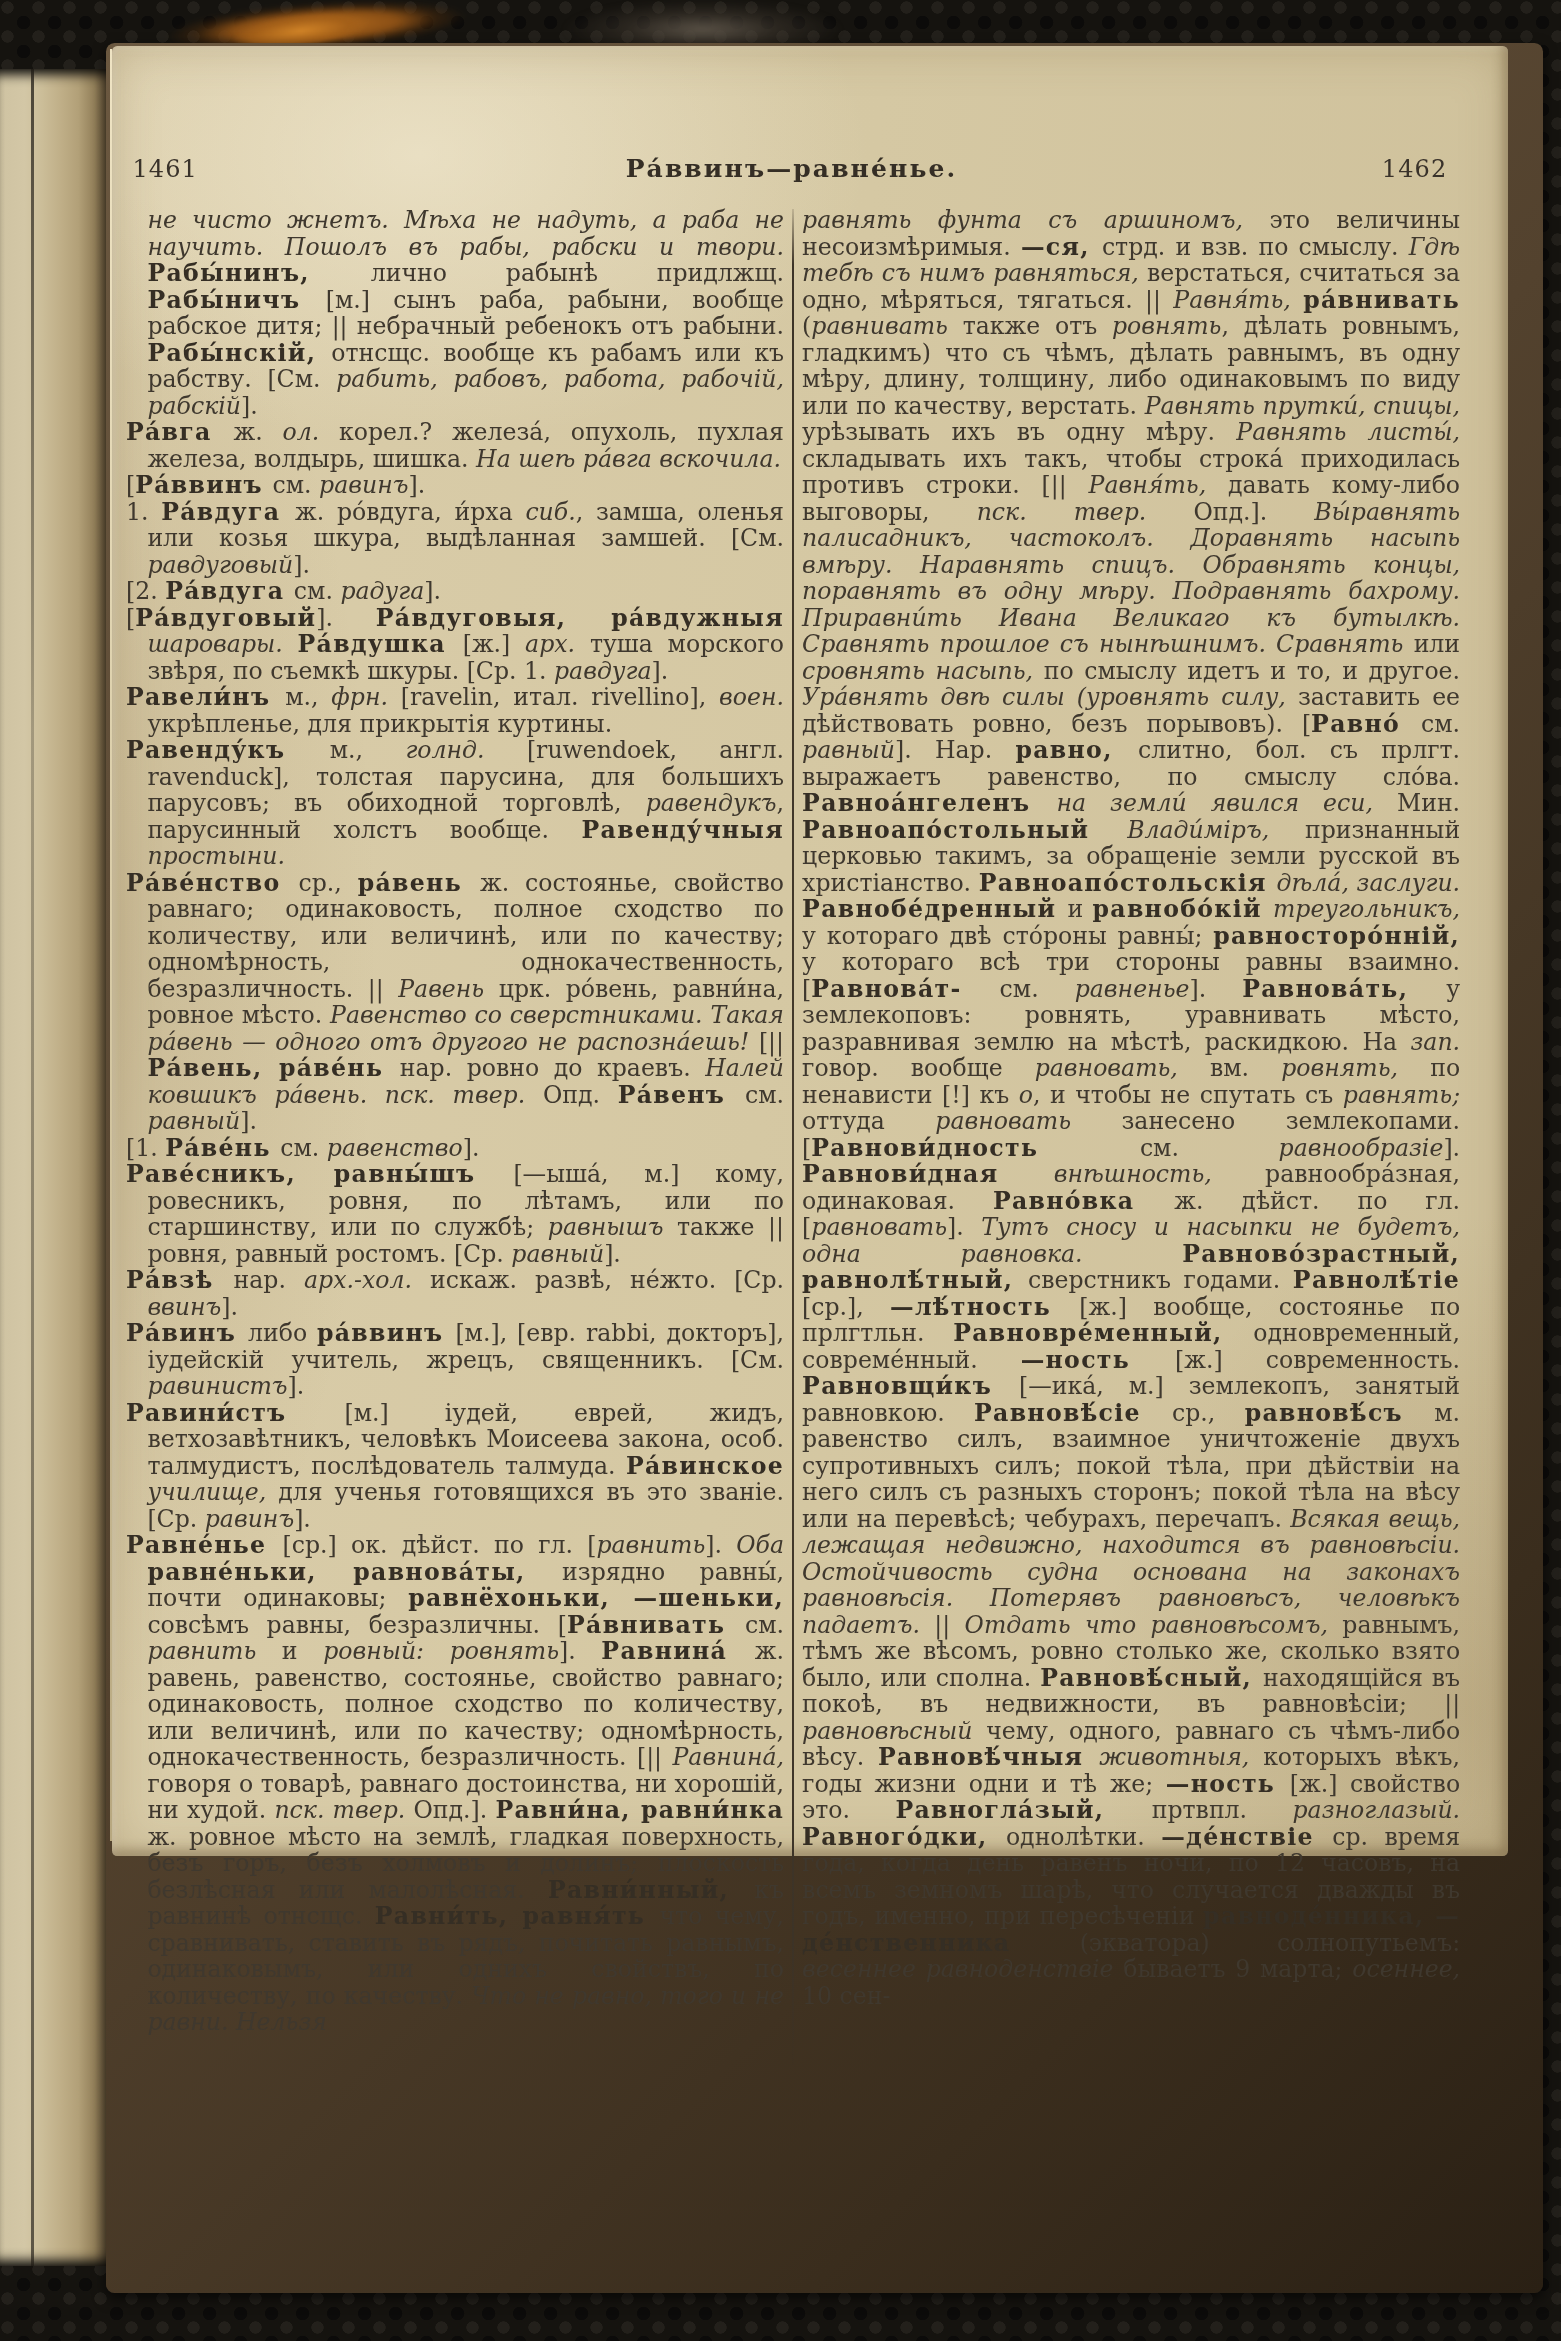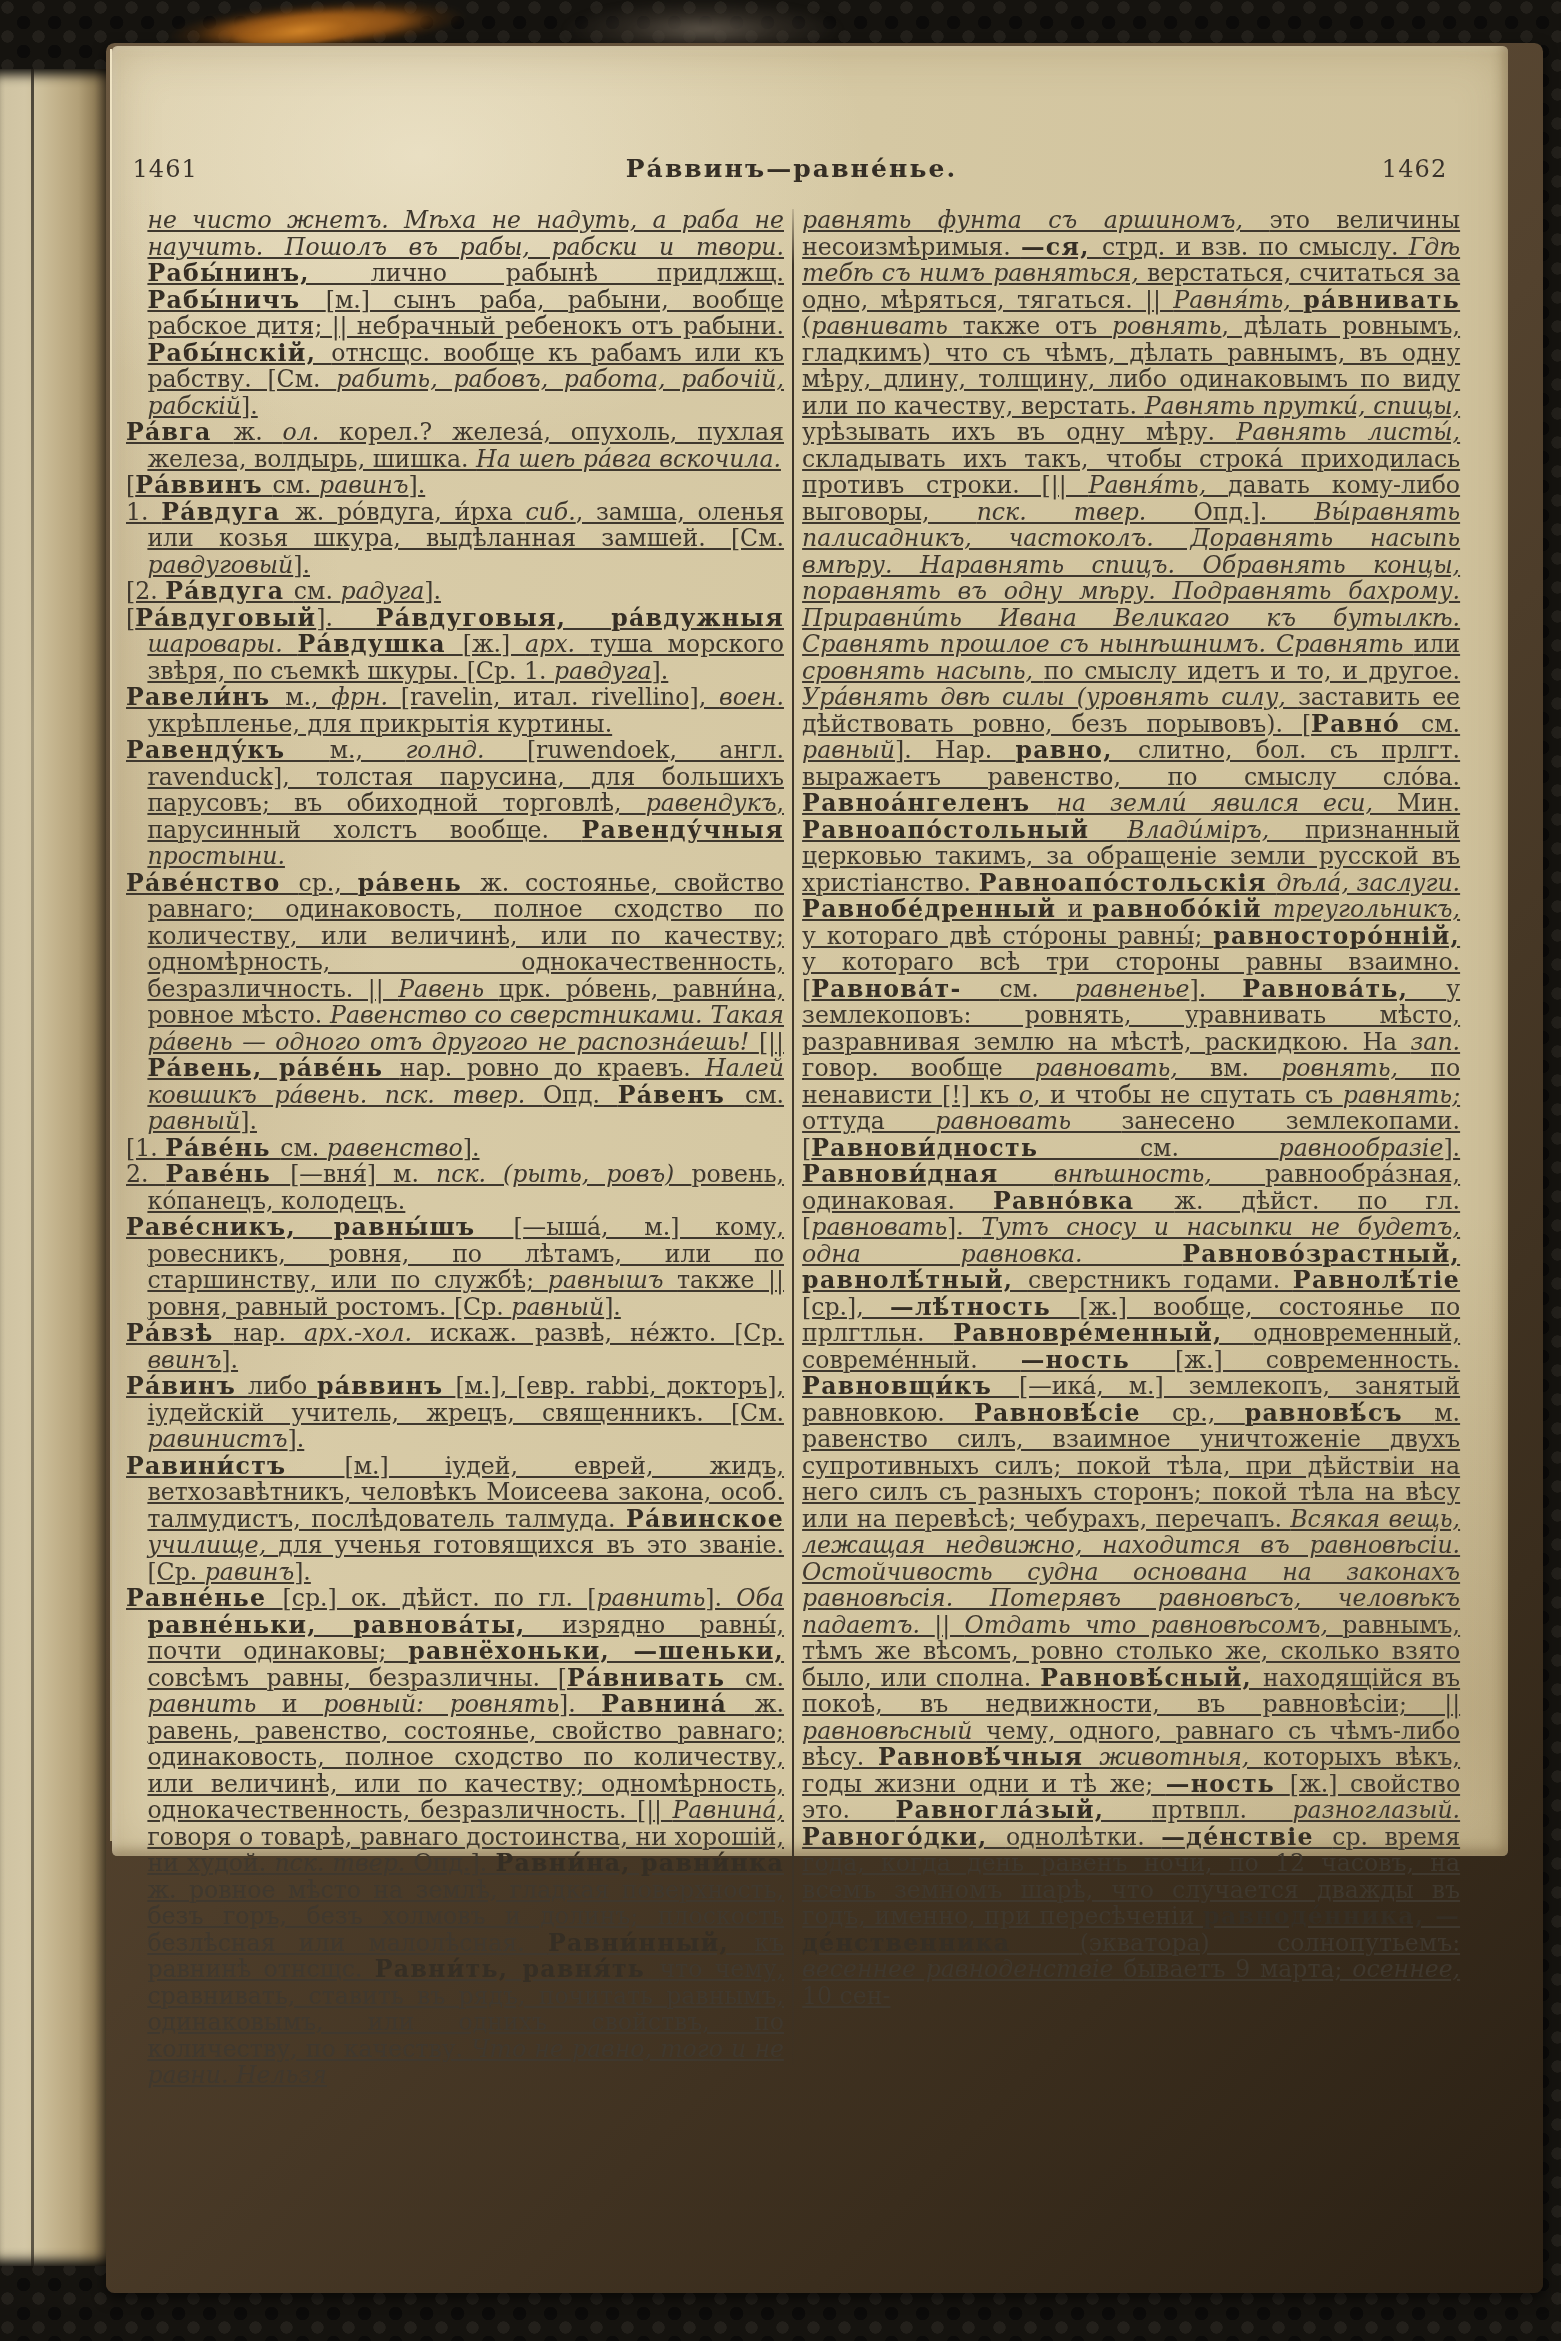--- a/index.html
+++ b/index.html
@@ -58,21 +58,21 @@
 
   
   .running-head{position:absolute;left:14px;right:51px;top:106px;height:34px;
                 font-size:25px;line-height:34px;}
   .pg-num{position:absolute;top:0;font-size:24px;letter-spacing:1.1px;color:#39322a;}
   .pg-num.left{left:6.4px;}
   .pg-num.right{right:9.7px;}
   .head-title{display:block;text-align:center;font-weight:bold;letter-spacing:2.1px;color:#352e25;}
 
   
-  .columns{position:absolute;left:14px;top:161px;width:1337px;display:flex;align-items:flex-start;text-decoration:underline;}
+  .columns{position:absolute;left:14px;top:161px;width:1337px;display:flex;align-items:flex-start;}
   .col{width:658px;font-size:23.6px;line-height:26.5px;text-align:justify;
        color:#3f382e;}
   .divider{width:2.1px;height:1856px;margin:2.1px 8px 0 8px;flex:0 0 auto;
            background:linear-gradient(180deg,rgba(52,44,34,.15),#3c3327 3%,#453b2c 60%,#3c3327 93%,rgba(52,44,34,.1));}
 
   .para{margin:0;}
   .para.hang{padding-left:21.4px;text-indent:-21.4px;}
   .para.cont{margin-left:21.4px;}
   .para.flat{margin-left:0;}
   .s-n{font-style:normal;}
@@ -104,21 +104,20 @@
           <p class="para cont"><span class="s-i">не чисто жнетъ. Мѣха не надуть, а раба не научить. Пошолъ въ рабы, рабски и твори. </span><span class="s-b">Рабы́нинъ, </span><span class="s-n">лично рабынѣ придлжщ. </span><span class="s-b">Рабы́ничъ </span><span class="s-n">[м.] сынъ раба, рабыни, вообще рабское дитя; || небрачный ребенокъ отъ рабыни. </span><span class="s-b">Рабы́нскій, </span><span class="s-n">отнсщс. вообще къ рабамъ или къ рабству. [См. </span><span class="s-i">рабить, рабовъ, работа, рабочій, рабскій</span><span class="s-n">].</span></p>
           <p class="para hang"><span class="s-b">Ра́вга </span><span class="s-n">ж. </span><span class="s-i">ол. </span><span class="s-n">корел.? железа́, опухоль, пухлая железа, волдырь, шишка. </span><span class="s-i">На шеѣ ра́вга вскочила.</span></p>
           <p class="para hang"><span class="s-n">[</span><span class="s-b">Ра́ввинъ </span><span class="s-n">см. </span><span class="s-i">равинъ</span><span class="s-n">].</span></p>
           <p class="para hang"><span class="s-n">1. </span><span class="s-b">Ра́вдуга </span><span class="s-n">ж. ро́вдуга, и́рха </span><span class="s-i">сиб.</span><span class="s-n">, замша, оленья или козья шкура, выдѣланная замшей. [См. </span><span class="s-i">равдуговый</span><span class="s-n">].</span></p>
           <p class="para hang"><span class="s-n">[2. </span><span class="s-b">Ра́вдуга </span><span class="s-n">см. </span><span class="s-i">радуга</span><span class="s-n">].</span></p>
           <p class="para hang"><span class="s-n">[</span><span class="s-b">Ра́вдуговый</span><span class="s-n">]. </span><span class="s-b">Ра́вдуговыя, ра́вдужныя </span><span class="s-i">шаровары. </span><span class="s-b">Ра́вдушка </span><span class="s-n">[ж.] </span><span class="s-i">арх. </span><span class="s-n">туша морского звѣря, по съемкѣ шкуры. [Ср. 1. </span><span class="s-i">равдуга</span><span class="s-n">].</span></p>
           <p class="para hang"><span class="s-b">Равели́нъ </span><span class="s-n">м., </span><span class="s-i">фрн. </span><span class="s-n">[ravelin, итал. rivellino], </span><span class="s-i">воен. </span><span class="s-n">укрѣпленье, для прикрытія куртины.</span></p>
           <p class="para hang"><span class="s-b">Равенду́къ </span><span class="s-n">м., </span><span class="s-i">голнд. </span><span class="s-n">[ruwendoek, англ. ravenduck], толстая парусина, для большихъ парусовъ; въ обиходной торговлѣ, </span><span class="s-i">равендукъ</span><span class="s-n">, парусинный холстъ вообще. </span><span class="s-b">Равенду́чныя </span><span class="s-i">простыни.</span></p>
           <p class="para hang"><span class="s-b">Ра́ве́нство </span><span class="s-n">ср., </span><span class="s-b">ра́вень </span><span class="s-n">ж. состоянье, свойство равнаго; одинаковость, полное сходство по количеству, или величинѣ, или по качеству; одномѣрность, однокачественность, безразличность. || </span><span class="s-i">Равень </span><span class="s-n">црк. ро́вень, равни́на, ровное мѣсто. </span><span class="s-i">Равенство со сверстниками. Такая ра́вень — одного отъ другого не распозна́ешь! </span><span class="s-n">[|| </span><span class="s-b">Ра́вень, ра́ве́нь </span><span class="s-n">нар. ровно до краевъ. </span><span class="s-i">Налей ковшикъ ра́вень. пск. твер. </span><span class="s-n">Опд. </span><span class="s-b">Ра́венъ </span><span class="s-n">см. </span><span class="s-i">равный</span><span class="s-n">].</span></p>
           <p class="para hang"><span class="s-n">[1. </span><span class="s-b">Ра́ве́нь </span><span class="s-n">см. </span><span class="s-i">равенство</span><span class="s-n">].</span></p>
-          <p class="para hang"><span class="s-n">2. </span><span class="s-b">Раве́нь </span><span class="s-n">[—вня́] м. </span><span class="s-i">пск. (рыть, ровъ) </span><span class="s-n">ровень, ко́панецъ, колодецъ.</span></p>
           <p class="para hang"><span class="s-b">Раве́сникъ, равны́шъ </span><span class="s-n">[—ыша́, м.] кому, ровесникъ, ровня, по лѣтамъ, или по старшинству, или по службѣ; </span><span class="s-i">равнышъ </span><span class="s-n">также || ровня, равный ростомъ. [Ср. </span><span class="s-i">равный</span><span class="s-n">].</span></p>
           <p class="para hang"><span class="s-b">Ра́взѣ </span><span class="s-n">нар. </span><span class="s-i">арх.-хол. </span><span class="s-n">искаж. развѣ, не́жто. [Ср. </span><span class="s-i">ввинъ</span><span class="s-n">].</span></p>
           <p class="para hang"><span class="s-b">Ра́винъ </span><span class="s-n">либо </span><span class="s-b">ра́ввинъ </span><span class="s-n">[м.], [евр. rabbi, докторъ], іудейскій учитель, жрецъ, священникъ. [См. </span><span class="s-i">равинистъ</span><span class="s-n">].</span></p>
           <p class="para hang"><span class="s-b">Равини́стъ </span><span class="s-n">[м.] іудей, еврей, жидъ, ветхозавѣтникъ, человѣкъ Моисеева закона, особ. талмудистъ, послѣдователь талмуда. </span><span class="s-b">Ра́винское </span><span class="s-i">училище, </span><span class="s-n">для ученья готовящихся въ это званіе. [Ср. </span><span class="s-i">равинъ</span><span class="s-n">].</span></p>
           <p class="para hang"><span class="s-b">Равне́нье </span><span class="s-n">[ср.] ок. дѣйст. по гл. [</span><span class="s-i">равнить</span><span class="s-n">]. </span><span class="s-i">Оба </span><span class="s-b">равне́ньки, равнова́ты, </span><span class="s-n">изрядно равны́, почти одинаковы; </span><span class="s-b">равнёхоньки, —шеньки, </span><span class="s-n">совсѣмъ равны, безразличны. [</span><span class="s-b">Ра́внивать </span><span class="s-n">см. </span><span class="s-i">равнить </span><span class="s-n">и </span><span class="s-i">ровный: ровнять</span><span class="s-n">]. </span><span class="s-b">Равнина́ </span><span class="s-n">ж. равень, равенство, состоянье, свойство равнаго; одинаковость, полное сходство по количеству, или величинѣ, или по качеству; одномѣрность, однокачественность, безразличность. [|| </span><span class="s-i">Равнина́, </span><span class="s-n">говоря о товарѣ, равнаго достоинства, ни хорошій, ни худой. </span><span class="s-i">пск. твер. </span><span class="s-n">Опд.]. </span><span class="s-b">Равни́на, равни́нка </span><span class="s-n">ж. ровное мѣсто на землѣ, гладкая поверхность, безъ горъ, безъ холмовъ и долинъ; плоскость безлѣсная или малолѣсная. </span><span class="s-b">Равни́нный, </span><span class="s-n">къ равнинѣ отнсщс. </span><span class="s-b">Равни́ть, равня́ть </span><span class="s-n">что чему, сравнивать, ставить въ рядъ, почитать равнымъ, одинаковымъ, или однихъ свойствъ, по количеству, по качеству. </span><span class="s-i">Что не равно, того и не равни. Нельзя</span></p>
         </div>
       <div class="divider"></div>
       <div class="col" id="col-right">
           <p class="para flat"><span class="s-i">равнять фунта съ аршиномъ, </span><span class="s-n">это величины несоизмѣримыя. </span><span class="s-b">—ся, </span><span class="s-n">стрд. и взв. по смыслу. </span><span class="s-i">Гдѣ тебѣ съ нимъ равняться, </span><span class="s-n">верстаться, считаться за одно, мѣряться, тягаться. || </span><span class="s-i">Равня́ть, </span><span class="s-b">ра́внивать </span><span class="s-n">(</span><span class="s-i">равнивать </span><span class="s-n">также отъ </span><span class="s-i">ровнять</span><span class="s-n">, дѣлать ровнымъ, гладкимъ) что съ чѣмъ, дѣлать равнымъ, въ одну мѣру, длину, толщину, либо одинаковымъ по виду или по качеству, верстать. </span><span class="s-i">Равнять прутки́, спицы, </span><span class="s-n">урѣзывать ихъ въ одну мѣру. </span><span class="s-i">Равнять листы́, </span><span class="s-n">складывать ихъ такъ, чтобы строка́ приходилась противъ строки. [|| </span><span class="s-i">Равня́ть, </span><span class="s-n">давать кому-либо выговоры, </span><span class="s-i">пск. твер. </span><span class="s-n">Опд.]. </span><span class="s-i">Вы́равнять палисадникъ, частоколъ. Доравнять насыпь вмѣру. Наравнять спицъ. Обравнять концы, поравнять въ одну мѣру. Подравнять бахрому. Приравни́ть Ивана Великаго къ бутылкѣ. Сравнять прошлое съ нынѣшнимъ. Сравнять </span><span class="s-n">или </span><span class="s-i">сровнять насыпь, </span><span class="s-n">по смыслу идетъ и то, и другое. </span><span class="s-i">Ура́внять двѣ силы (уровнять силу, </span><span class="s-n">заставить ее дѣйствовать ровно, безъ порывовъ). [</span><span class="s-b">Равно́ </span><span class="s-n">см. </span><span class="s-i">равный</span><span class="s-n">]. Нар. </span><span class="s-b">равно, </span><span class="s-n">слитно, бол. съ прлгт. выражаетъ равенство, по смыслу сло́ва. </span><span class="s-b">Равноа́нгеленъ </span><span class="s-i">на земли́ явился еси, </span><span class="s-n">Мин. </span><span class="s-b">Равноапо́стольный </span><span class="s-i">Влади́міръ, </span><span class="s-n">признанный церковью такимъ, за обращеніе земли русской въ христіанство. </span><span class="s-b">Равноапо́стольскія </span><span class="s-i">дѣла́, заслуги. </span><span class="s-b">Равнобе́дренный </span><span class="s-n">и </span><span class="s-b">равнобо́кій </span><span class="s-i">треугольникъ, </span><span class="s-n">у котораго двѣ сто́роны равны́; </span><span class="s-b">равносторо́нній, </span><span class="s-n">у котораго всѣ три стороны равны взаимно. [</span><span class="s-b">Равнова́т- </span><span class="s-n">см. </span><span class="s-i">равненье</span><span class="s-n">]. </span><span class="s-b">Равнова́ть, </span><span class="s-n">у землекоповъ: ровнять, уравнивать мѣсто, разравнивая землю на мѣстѣ, раскидкою. На </span><span class="s-i">зап. </span><span class="s-n">говор. вообще </span><span class="s-i">равновать, </span><span class="s-n">вм. </span><span class="s-i">ровнять, </span><span class="s-n">по ненависти [!] къ </span><span class="s-i">о</span><span class="s-n">, и чтобы не спутать съ </span><span class="s-i">равнять; </span><span class="s-n">оттуда </span><span class="s-i">равновать </span><span class="s-n">занесено землекопами. [</span><span class="s-b">Равнови́дность </span><span class="s-n">см. </span><span class="s-i">равнообразіе</span><span class="s-n">]. </span><span class="s-b">Равнови́дная </span><span class="s-i">внѣшность, </span><span class="s-n">равнообра́зная, одинаковая. </span><span class="s-b">Равно́вка </span><span class="s-n">ж. дѣйст. по гл. [</span><span class="s-i">равновать</span><span class="s-n">]. </span><span class="s-i">Тутъ сносу и насыпки не будетъ, одна равновка. </span><span class="s-b">Равново́зрастный, равнолѣ́тный, </span><span class="s-n">сверстникъ годами. </span><span class="s-b">Равнолѣ́тіе </span><span class="s-n">[ср.], </span><span class="s-b">—лѣ́тность </span><span class="s-n">[ж.] вообще, состоянье по прлгтльн. </span><span class="s-b">Равновре́менный, </span><span class="s-n">одновременный, совреме́нный. </span><span class="s-b">—ность </span><span class="s-n">[ж.] современность. </span><span class="s-b">Равновщи́къ </span><span class="s-n">[—ика́, м.] землекопъ, занятый равновкою. </span><span class="s-b">Равновѣ́сіе </span><span class="s-n">ср., </span><span class="s-b">равновѣ́съ </span><span class="s-n">м. равенство силъ, взаимное уничтоженіе двухъ супротивныхъ силъ; покой тѣла, при дѣйствіи на него силъ съ разныхъ сторонъ; покой тѣла на вѣсу или на перевѣсѣ; чебурахъ, перечапъ. </span><span class="s-i">Всякая вещь, лежащая недвижно, находится въ равновѣсіи. Остойчивость судна основана на законахъ равновѣсія. Потерявъ равновѣсъ, человѣкъ падаетъ. </span><span class="s-n">|| </span><span class="s-i">Отдать что равновѣсомъ, </span><span class="s-n">равнымъ, тѣмъ же вѣсомъ, ровно столько же, сколько взято было, или сполна. </span><span class="s-b">Равновѣ́сный, </span><span class="s-n">находящійся въ покоѣ, въ недвижности, въ равновѣсіи; || </span><span class="s-i">равновѣсный </span><span class="s-n">чему, одного, равнаго съ чѣмъ-либо вѣсу. </span><span class="s-b">Равновѣ́чныя </span><span class="s-i">животныя, </span><span class="s-n">которыхъ вѣкъ, годы жизни одни и тѣ же; </span><span class="s-b">—ность </span><span class="s-n">[ж.] свойство это. </span><span class="s-b">Равногла́зый, </span><span class="s-n">пртвпл. </span><span class="s-i">разноглазый. </span><span class="s-b">Равного́дки, </span><span class="s-n">однолѣтки. </span><span class="s-b">—де́нствіе </span><span class="s-n">ср. время года, когда день равенъ ночи, по 12 часовъ, на всемъ земномъ шарѣ, что случается дважды въ годъ, именно, при пересѣченіи </span><span class="s-b">равноде́нника, —де́нственника </span><span class="s-n">(экватора) солнопутьемъ: </span><span class="s-i">весеннее равноденствіе </span><span class="s-n">бываетъ 9 марта; </span><span class="s-i">осеннее, </span><span class="s-n">10 сен-</span></p>
         </div>

